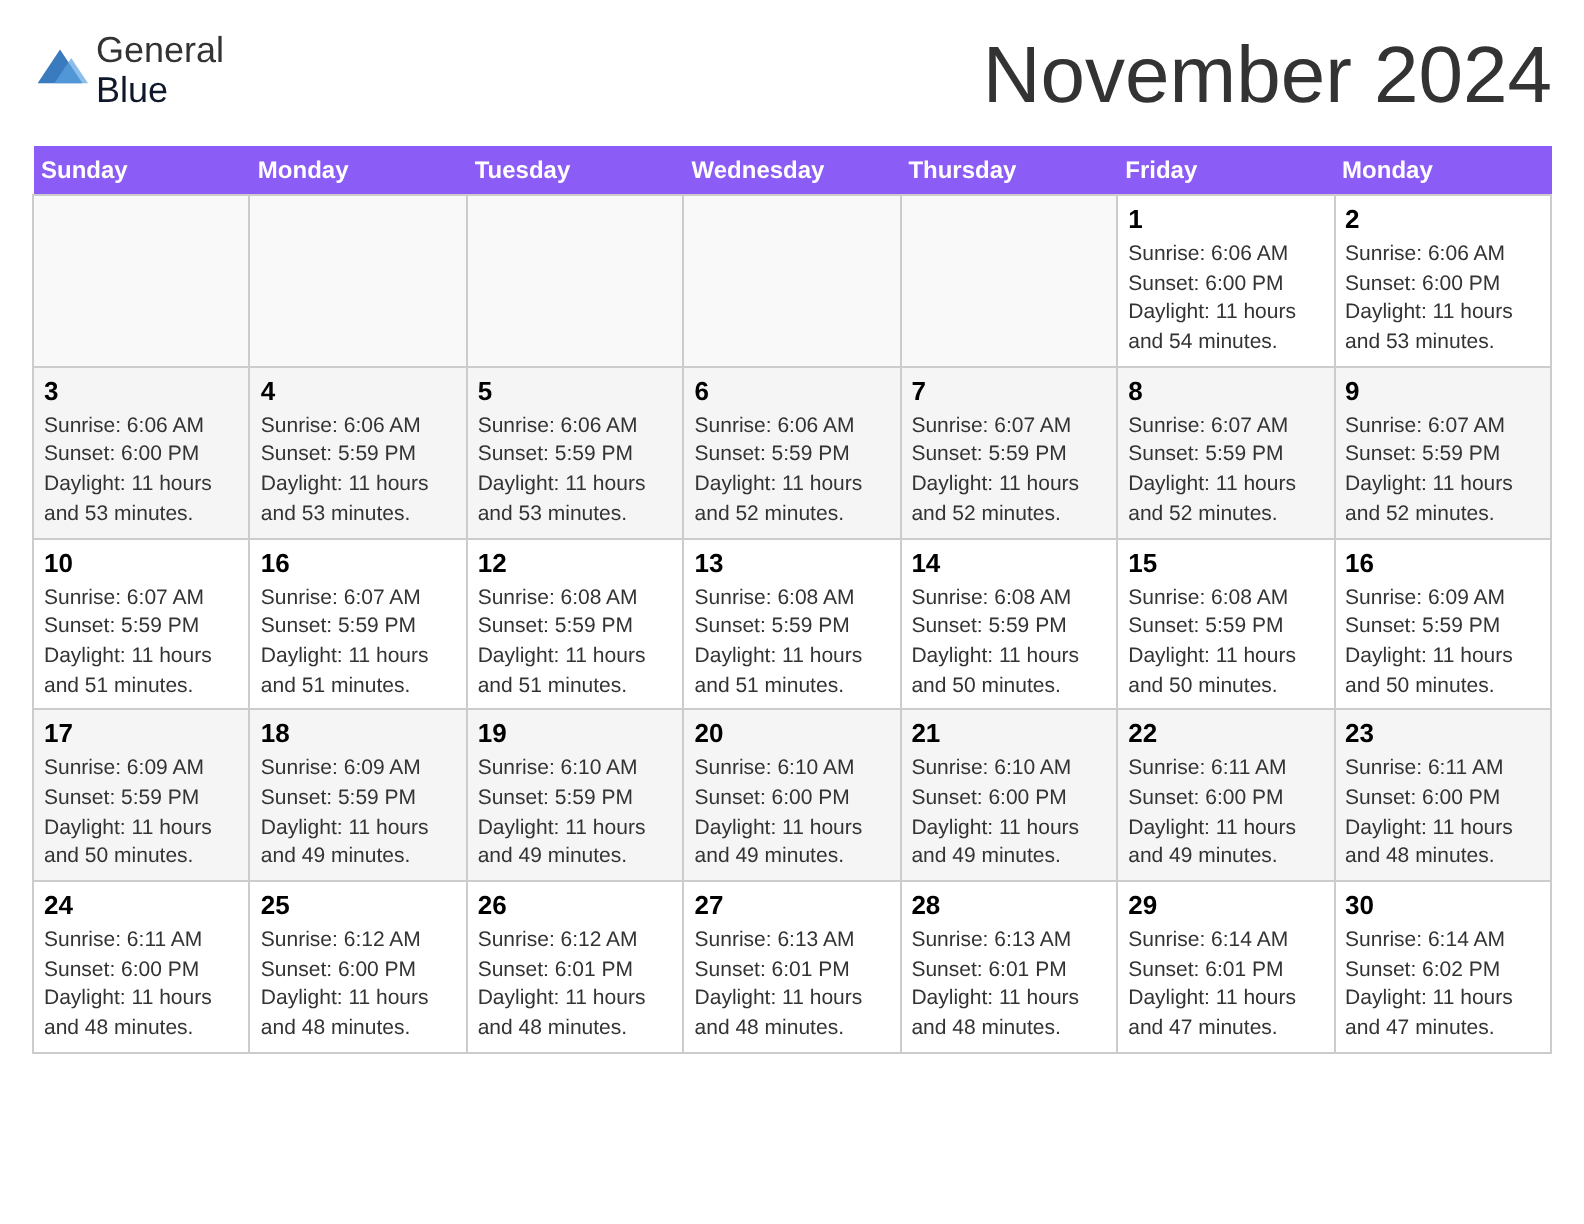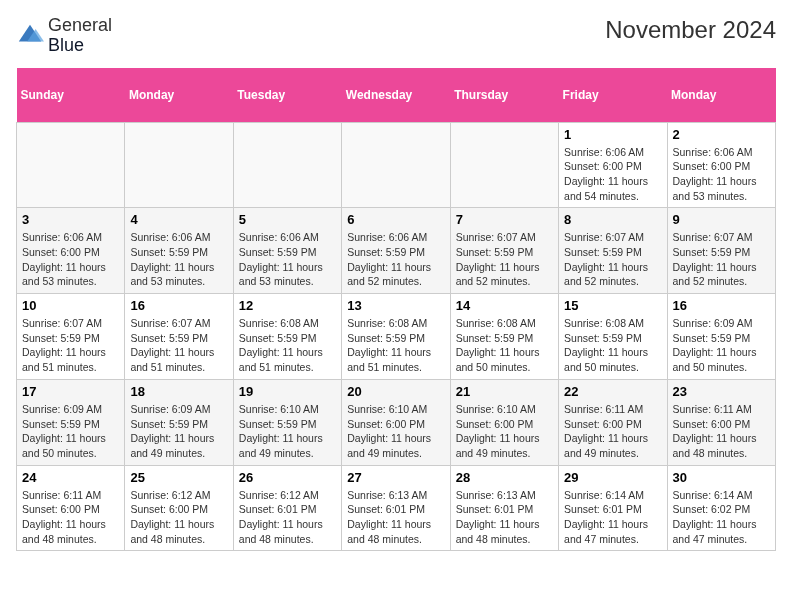--- a/index.html
+++ b/index.html
@@ -31,37 +31,37 @@
       color: #0f172a;
     }
     .logo-icon {
       width: 28px;
       height: 28px;
     }
     .title-block {
       text-align: right;
     }
     .month-title {
-      font-size: 24px;
+      font-size: 40px;
       font-weight: normal;
       color: #333;
     }
     .location {
       font-size: 14px;
       color: #555;
     }
     table {
       width: 100%;
       border-collapse: collapse;
       font-size: 11px;
     }
     th {
-      background-color: #ec4899;
+      background-color: #8b5cf6;
       color: #fff;
-      padding: 20px 4px;
+      padding: 5px 4px;
       text-align: left;
       font-size: 12px;
       font-weight: bold;
     }
     td {
       border: 1px solid #ccc;
       vertical-align: top;
       padding: 4px 5px;
       height: 80px;
       width: 14.28%;

